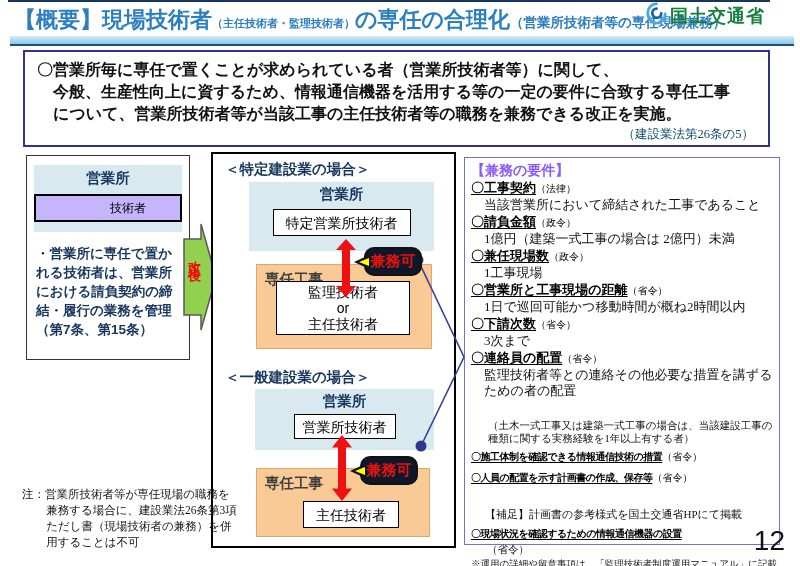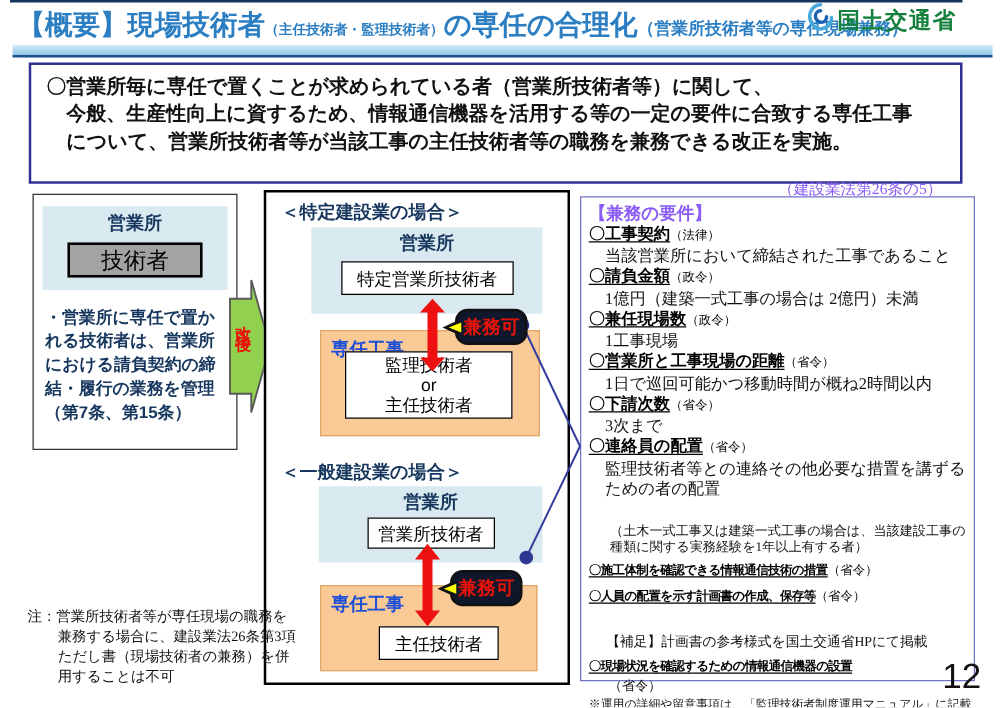--- a/index.html
+++ b/index.html
@@ -18,45 +18,45 @@
     background:linear-gradient(to bottom,#d2ebf8,#8fc6e8);
     border-bottom:2px solid #1b4e8c;}
   .logo{left:646px;top:2px;display:flex;align-items:center;gap:3px;}
   .logo-text{font-size:18px;font-weight:bold;color:#15803d;letter-spacing:1px;}
 
   
   .summary{left:23px;top:50px;width:747px;height:97px;border:2.5px solid #2e3192;background:#fff;
     box-sizing:border-box;padding:7px 10px 0 12px;}
   .sum-line{font-size:16px;font-weight:bold;color:#111;line-height:22px;white-space:nowrap;}
   .sum-indent{padding-left:16px;}
-  .sum-ref{font-size:12.5px;text-align:right;color:#8b5cf6;padding-right:4px;margin-top:18px;}
+  .sum-ref{font-size:12.5px;text-align:right;color:#0c4a6e;padding-right:4px;margin-top:1px;}
 
   
   .before-panel{left:26px;top:155px;width:164px;height:205px;border:1.5px solid #333;background:#fff;box-sizing:border-box;}
   .office-blue{position:absolute;left:7px;top:9px;width:148px;height:67px;background:#d9e9f0;}
   .office-label{font-size:14.5px;font-weight:bold;color:#17375e;text-align:center;padding-top:4px;}
-  .eng-box{margin:6px auto 0;width:104px;height:24px;background:#a3a3a3;border:2px solid #000;
-    font-size:18px;color:#000;display:flex;align-items:center;justify-content:center;}
+  .eng-box{margin:6px auto 0;width:104px;height:24px;background:#c4b5fd;border:2px solid #000;
+    font-size:12px;color:#000;display:flex;align-items:center;justify-content:center;padding-left:40px;}
   .before-desc{position:absolute;left:9px;top:88px;width:148px;font-size:13.5px;line-height:19px;
     color:#17375e;font-weight:bold;}
 
   
   .rev-arrow{left:183px;top:222px;width:34px;height:110px;}
   .rev-label{left:187px;top:251px;width:15px;font-size:13px;font-weight:bold;color:#e8140c;
     writing-mode:vertical-rl;text-orientation:upright;letter-spacing:3px;line-height:15px;}
 
   
   .after-panel{left:211px;top:152px;width:245px;height:396px;border:2px solid #000;background:#fff;box-sizing:border-box;}
   .case-label{position:absolute;font-size:14.5px;font-weight:bold;color:#17375e;white-space:nowrap;}
   .lightblue{position:absolute;background:#d9e9f0;}
   .lb-label{font-size:14.5px;font-weight:bold;color:#17375e;text-align:center;padding-top:3px;}
   .white-box{background:#fff;border:1.5px solid #000;color:#000;display:flex;flex-direction:column;
     align-items:center;justify-content:center;font-size:14px;line-height:16px;}
   .orange{position:absolute;background:#f9c996;border:1px solid #e0a768;box-sizing:border-box;}
-  .orange-label{position:absolute;left:8px;top:5px;font-size:14.5px;font-weight:bold;color:#1d4ed8;}
+  .orange-label{position:absolute;left:8px;top:5px;font-size:14.5px;font-weight:bold;color:#404040;}
   .dual-arrow{position:absolute;width:20px;background:#ee1111;
     clip-path:polygon(50% 0%,100% 19%,70% 19%,70% 81%,100% 81%,50% 100%,0% 81%,30% 81%,30% 19%,0% 19%);}
   .callout{position:absolute;width:54px;height:25px;background:#0f172a;border:2px solid #111;border-radius:10px;
     color:#e8140c;font-weight:bold;font-size:15px;display:flex;align-items:center;justify-content:center;z-index:6;}
   .callout::before{content:"";position:absolute;left:-12px;top:7px;
     border-top:6px solid transparent;border-bottom:6px solid transparent;border-right:13px solid #111;}
   .callout::after{content:"";position:absolute;left:-7px;top:9px;
     border-top:4px solid transparent;border-bottom:4px solid transparent;border-right:10px solid #ffff00;}
 
   

